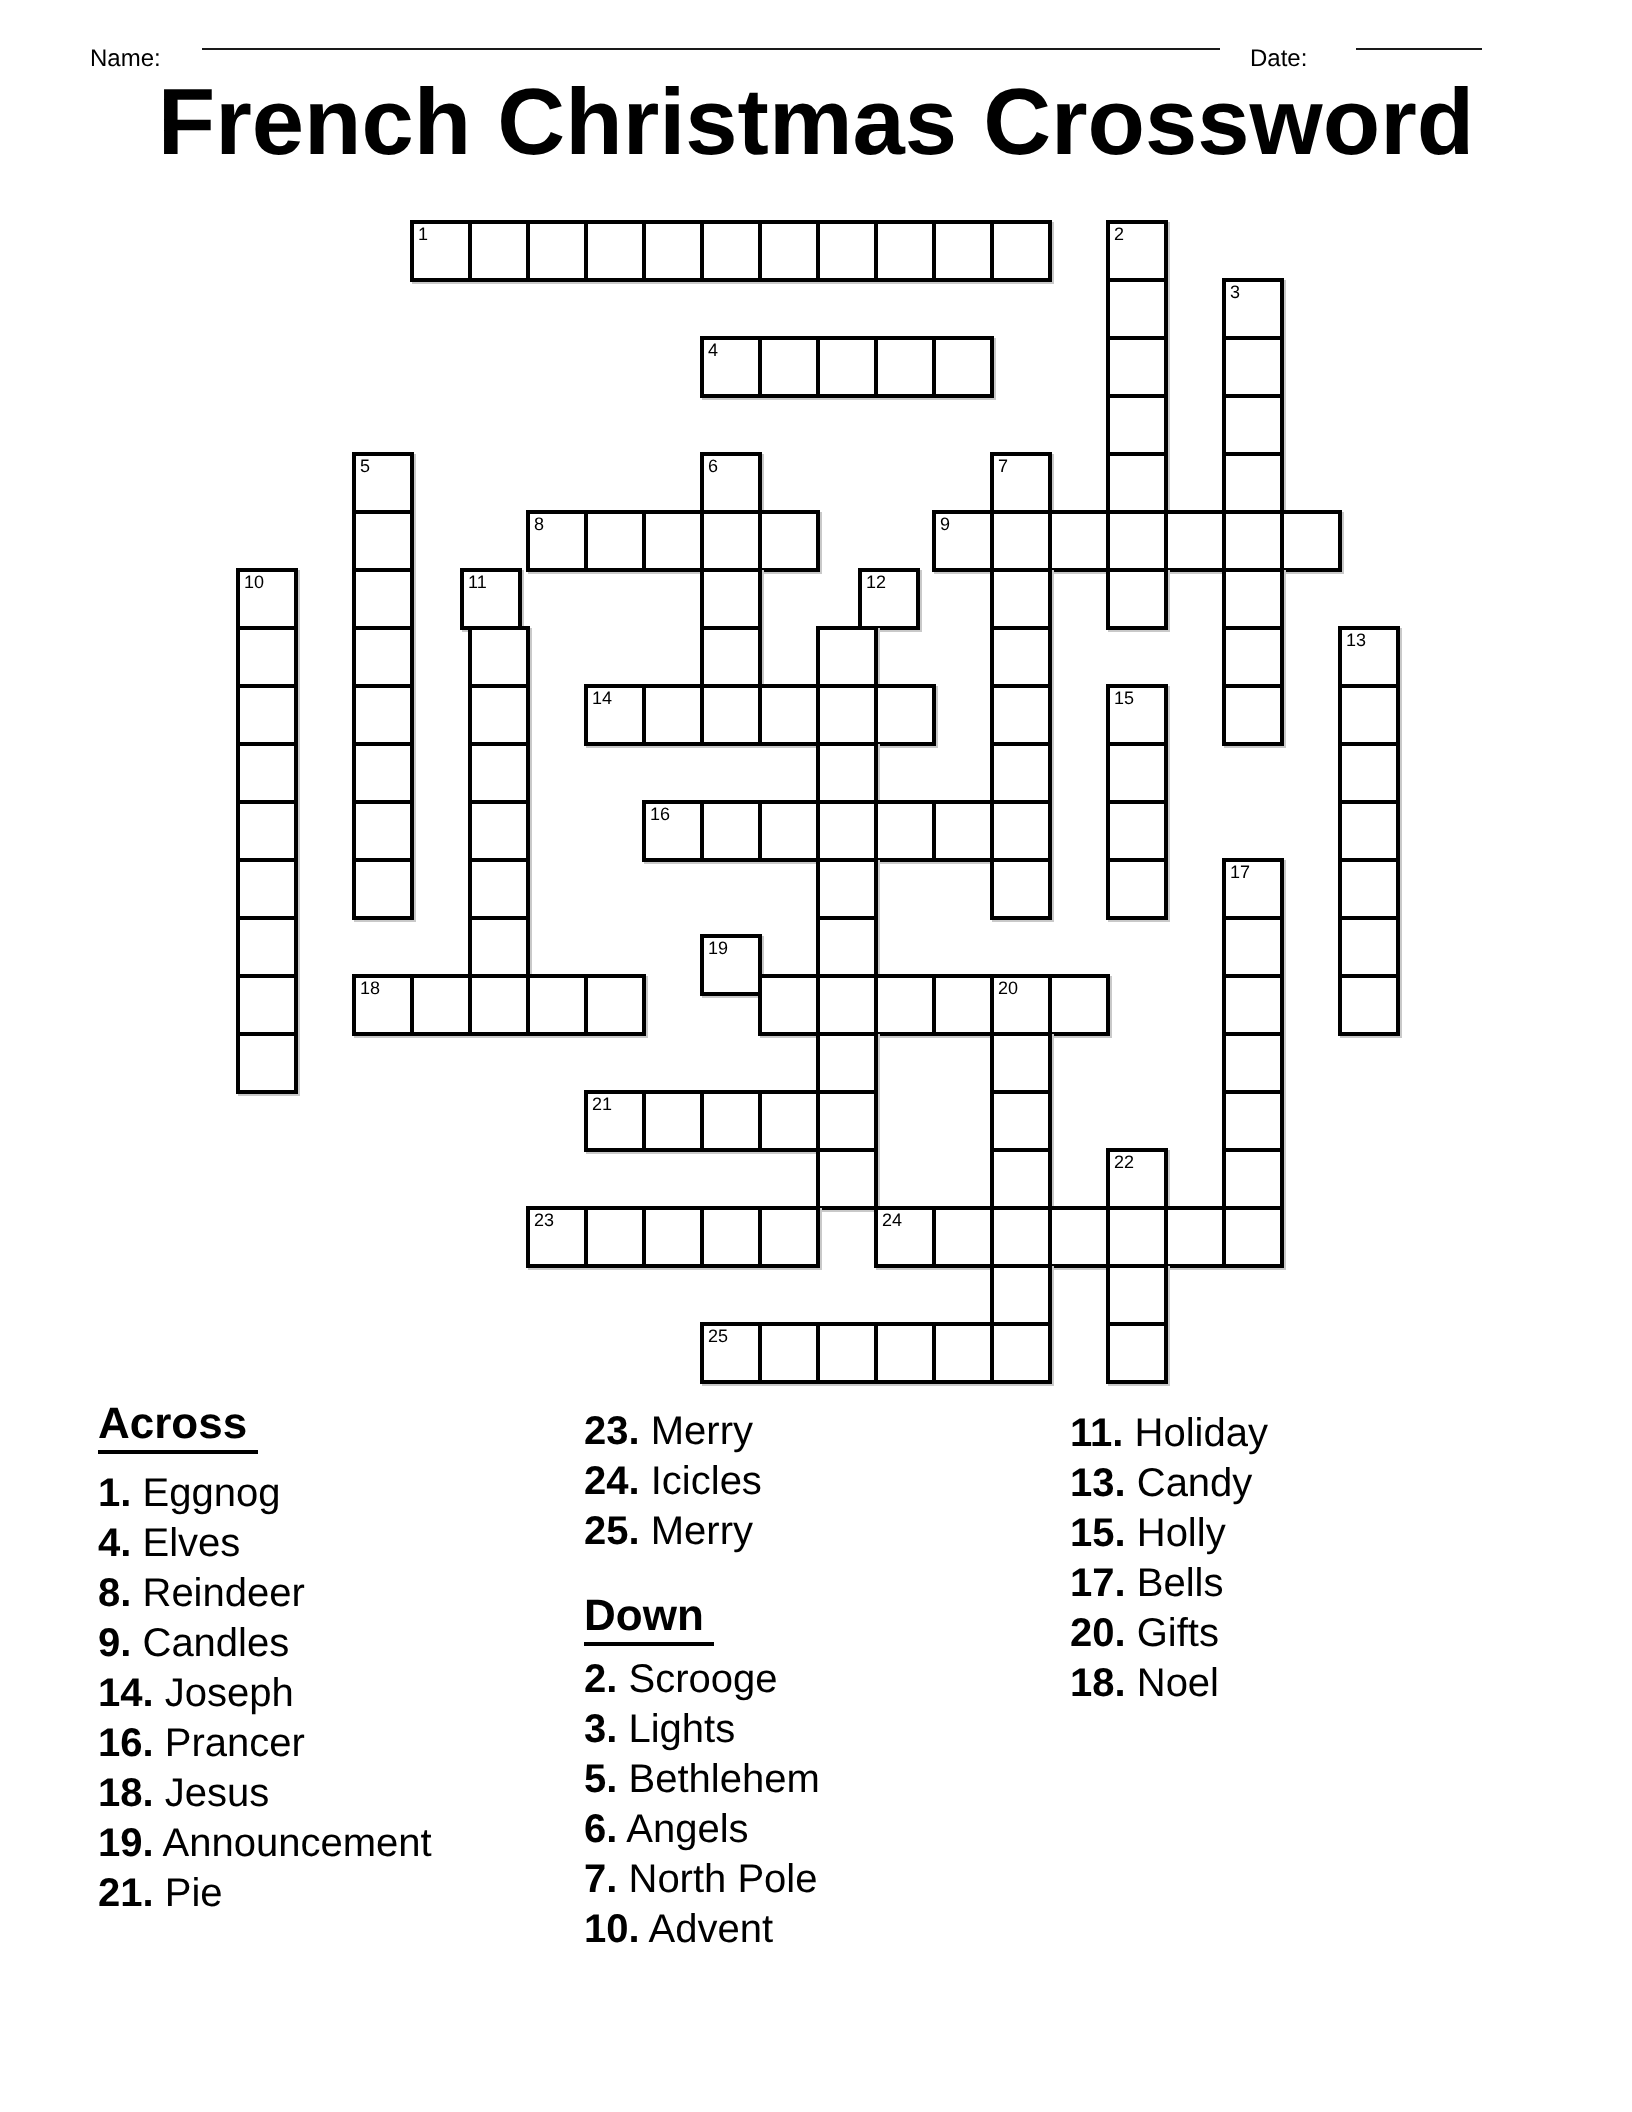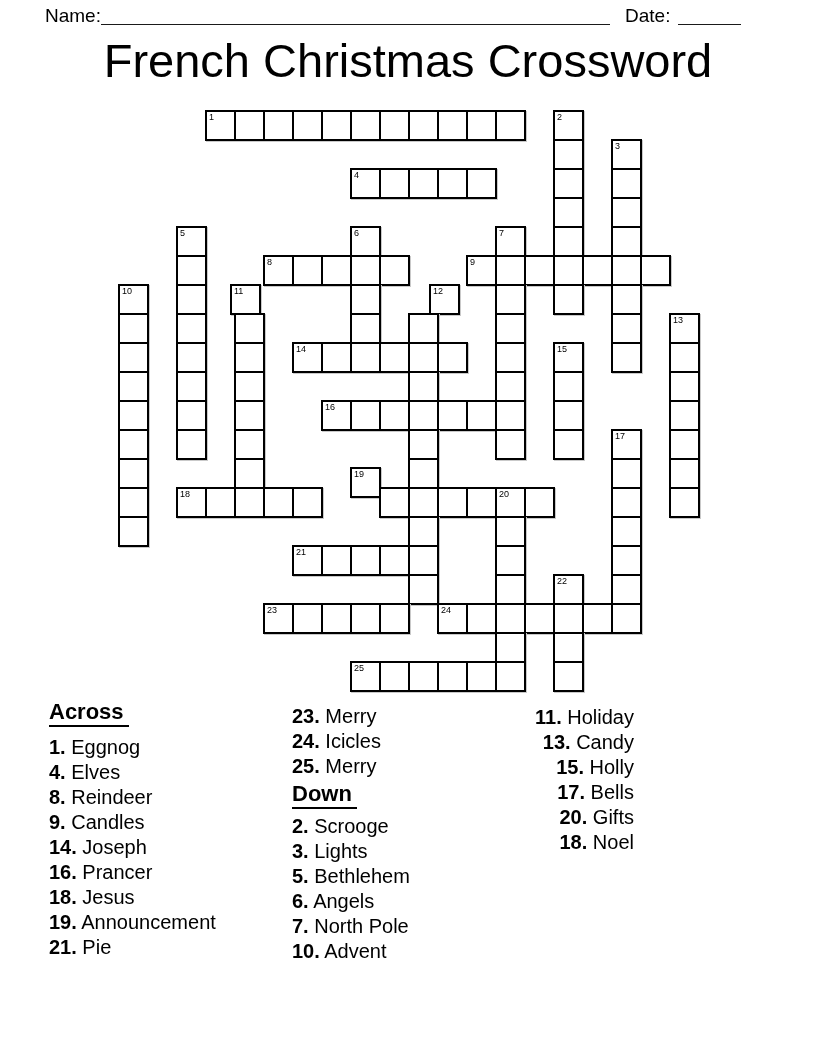--- a/index.html
+++ b/index.html
@@ -11,22 +11,22 @@
     position: relative;
     width: 816px;
     height: 1056px;
     font-family: "Liberation Sans", sans-serif;
     color: #000;
     overflow: hidden;
   }
   
   .hdr-label {
     position: absolute;
-    top: 6px;
-    font-size: 19px;
+    top: 19px;
+    font-size: 12px;
     line-height: 20px;
     white-space: nowrap;
   }
   #name-label { left: 45px; }
   #date-label { left: 625px; }
   .hdr-line {
     position: absolute;
     height: 0;
     border-bottom: 1.6px solid #1a1a1a;
   }
@@ -35,21 +35,21 @@
 
   
   #page-title {
     position: absolute;
     top: 33px;
     left: 0;
     width: 816px;
     text-align: center;
     font-size: 47px;
     line-height: 56px;
-    font-weight: 400;
+    font-weight: 700;
     letter-spacing: 0px;
     white-space: nowrap;
   }
 
   
   #grid {
     position: absolute;
     left: 0; top: 0;
     width: 816px; height: 1056px;
   }
@@ -72,35 +72,35 @@
     color: #000;
   }
 
   
   .clue-col {
     position: absolute;
     white-space: nowrap;
   }
   #clue-col-0 { left: 49px;  top: 700px; }
   #clue-col-1 { left: 292px; top: 704px; }
-  #clue-col-2 { left: 535px; top: 705px; text-align: right; }
+  #clue-col-2 { left: 535px; top: 705px; }
   .clue-heading {
     font-size: 22px;
     font-weight: bold;
     line-height: 24px;
     display: block;
   }
   .clue-heading .hu {
     border-bottom: 2.5px solid #000;
     padding-right: 5px;
     display: inline-block;
     padding-bottom: 1px;
   }
   #clue-col-0 .clue-heading { margin-bottom: 8px; }
-  #clue-col-1 .clue-heading { margin-top: 3px; margin-bottom: 5px; }
+  #clue-col-1 .clue-heading { margin-top: 17px; margin-bottom: 5px; }
   .clue-line {
     font-size: 20px;
     line-height: 25px;
   }
   .clue-num { font-weight: bold; }
 </style>
 </head>
 <body>
 
 <div class="hdr-label" id="name-label">Name:</div>

